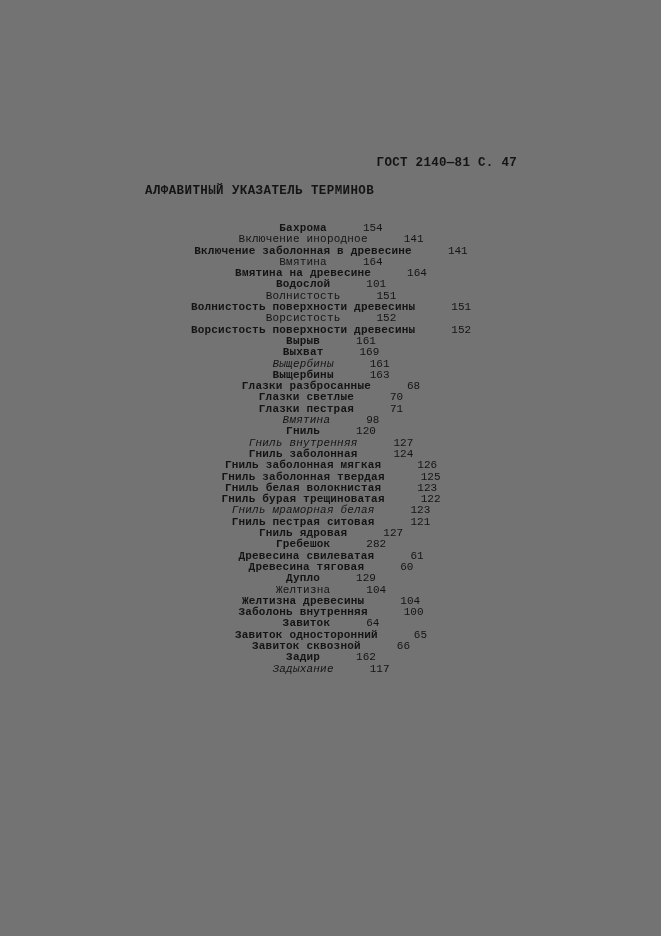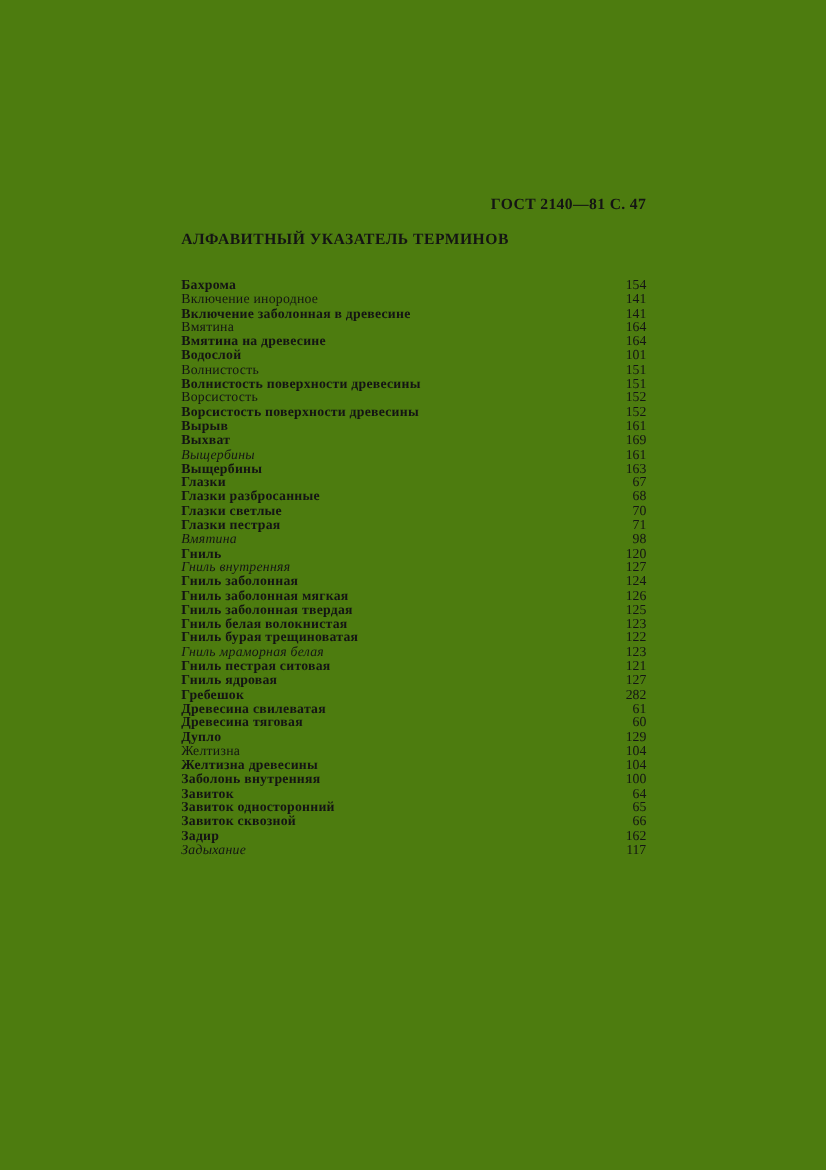--- a/index.html
+++ b/index.html
@@ -4,22 +4,22 @@
 <style>
   html, body {
     margin: 0;
     padding: 0;
     background: #ffffff;
   }
   .page {
     position: relative;
     width: 661px;
     height: 936px;
-    background: #4d7c0f;
-    font-family: Liberation Serif, serif;
+    background: #737373;
+    font-family: Liberation Mono, monospace;
     color: #141414;
     overflow: hidden;
   }
   .running-header {
     position: absolute;
     top: 156px;
     left: 145px;
     width: 372px;
     text-align: right;
     font-size: 12.5px;
@@ -39,21 +39,21 @@
     white-space: nowrap;
   }
   .index-list {
     position: absolute;
     top: 223px;
     left: 145px;
     width: 372px;
   }
   .index-row {
     display: flex;
-    justify-content: space-between;
+    justify-content: center;
     align-items: baseline;
     height: 11.3px;
     line-height: 11.3px;
     font-size: 11px;
     gap: 36px;
   }
   .term {
     white-space: nowrap;
     letter-spacing: 0.2px;
   }
@@ -122,24 +122,20 @@
       </div>
       <div class="index-row">
         <span class="term italic">Выщербины</span>
         <span class="page-num">161</span>
       </div>
       <div class="index-row">
         <span class="term bold">Выщербины</span>
         <span class="page-num">163</span>
       </div>
       <div class="index-row">
-        <span class="term bold">Глазки</span>
-        <span class="page-num">67</span>
-      </div>
-      <div class="index-row">
         <span class="term bold">Глазки разбросанные</span>
         <span class="page-num">68</span>
       </div>
       <div class="index-row">
         <span class="term bold">Глазки светлые</span>
         <span class="page-num">70</span>
       </div>
       <div class="index-row">
         <span class="term bold">Глазки пестрая</span>
         <span class="page-num">71</span>

